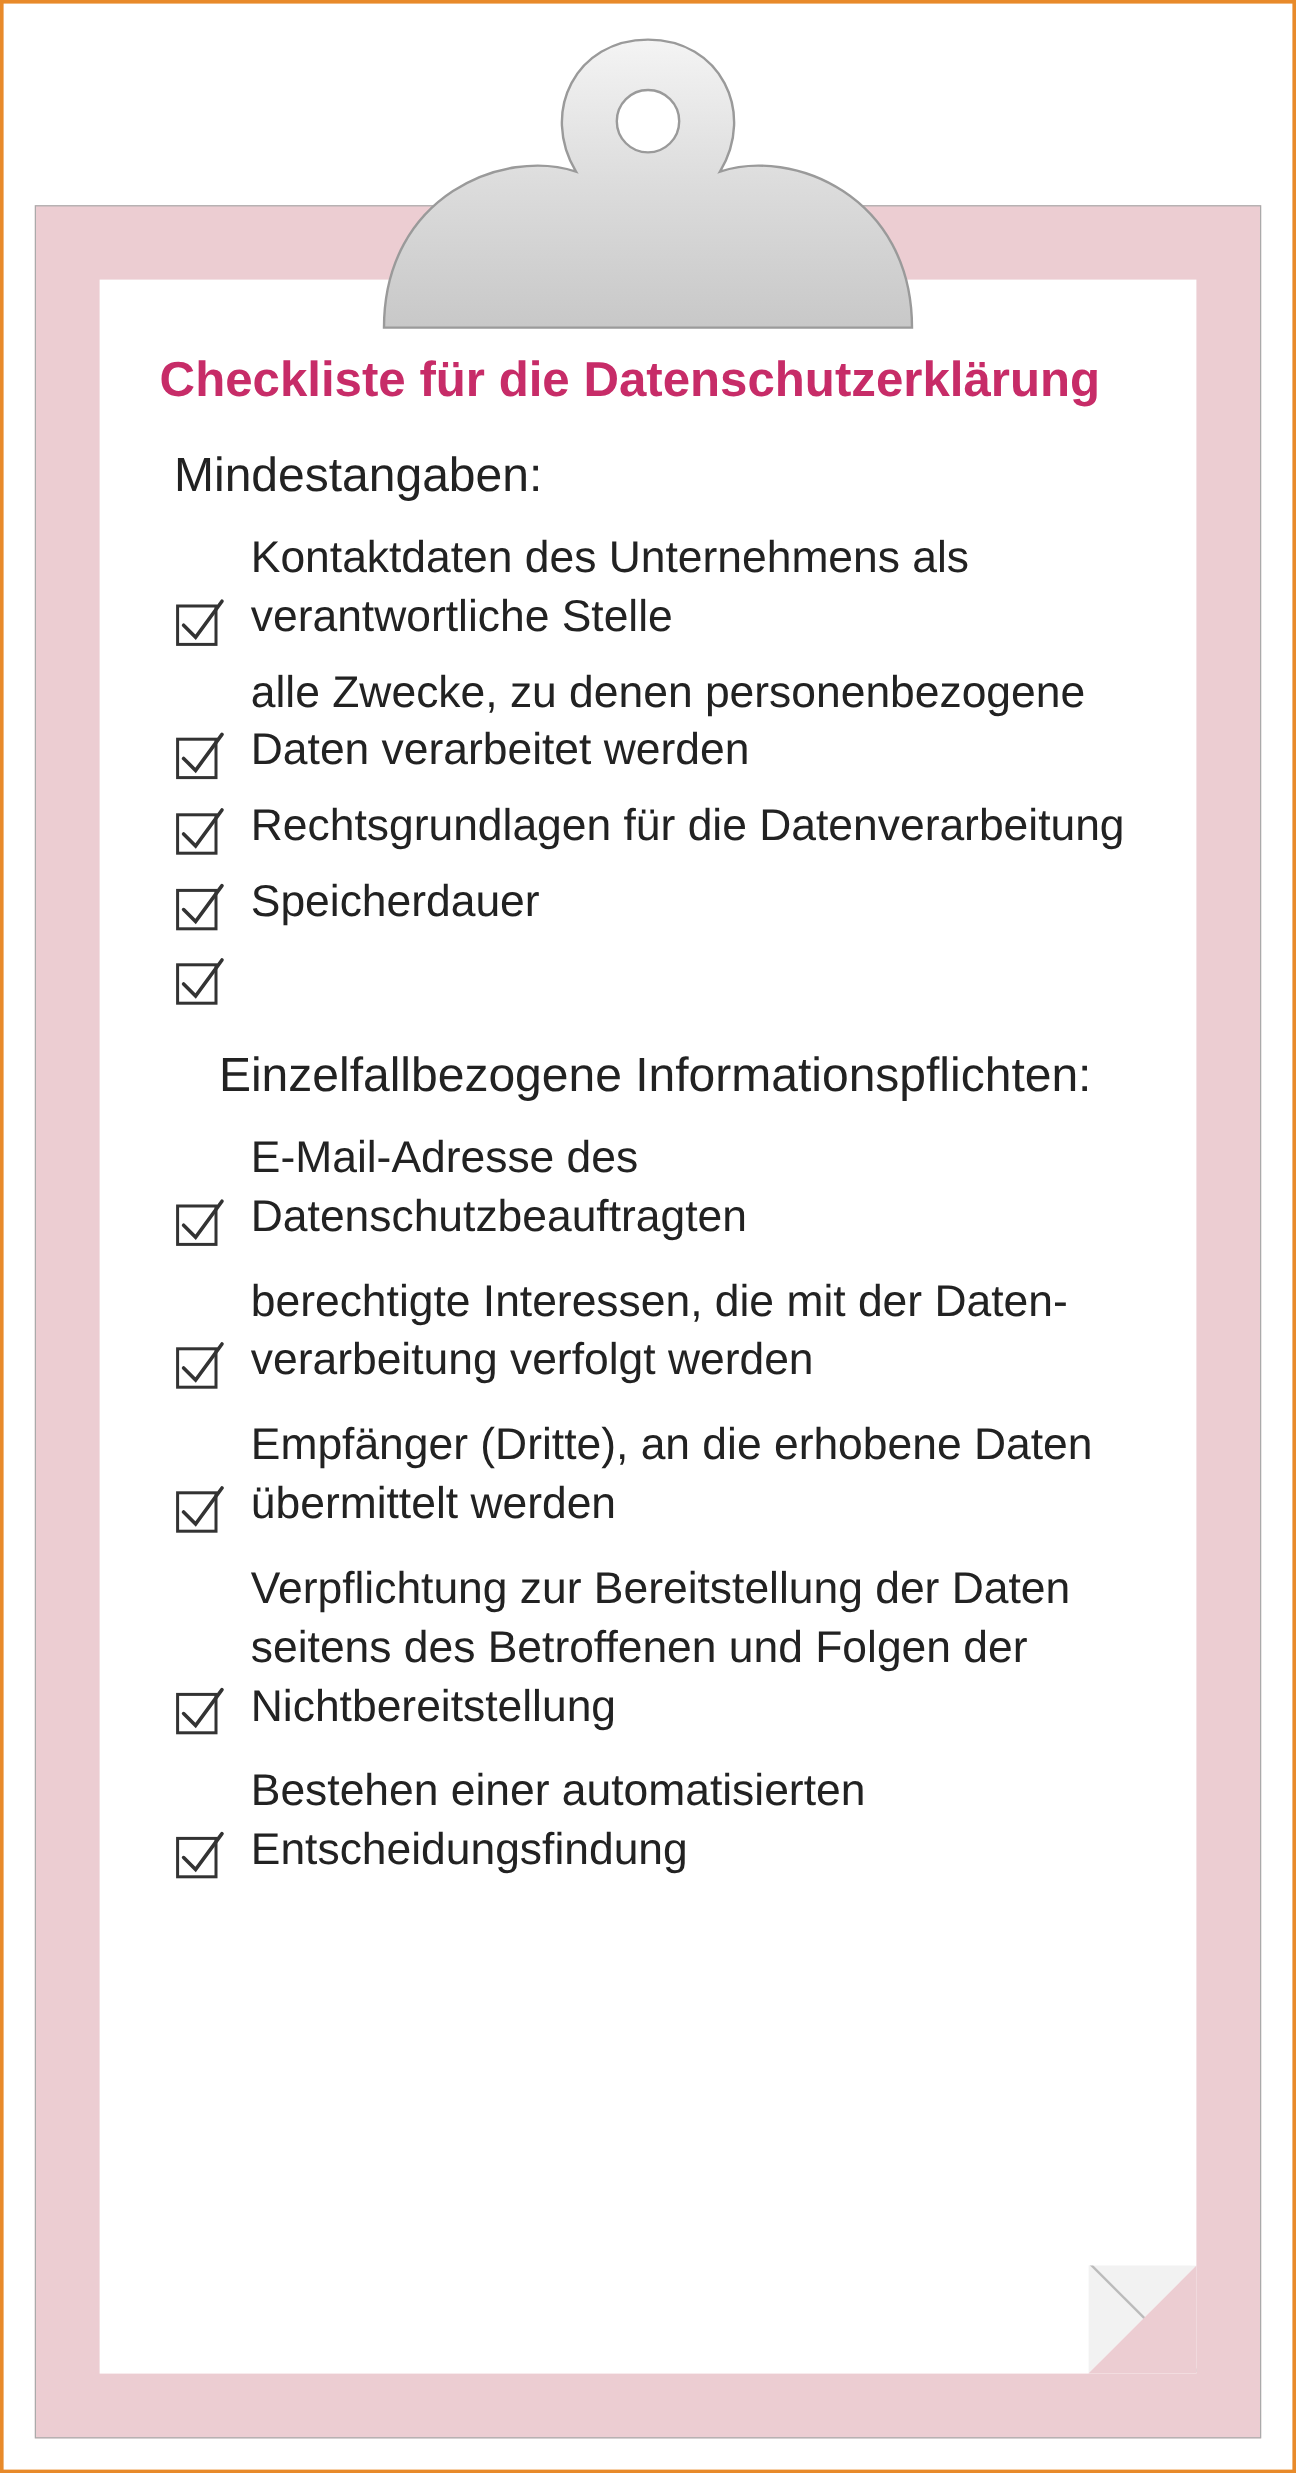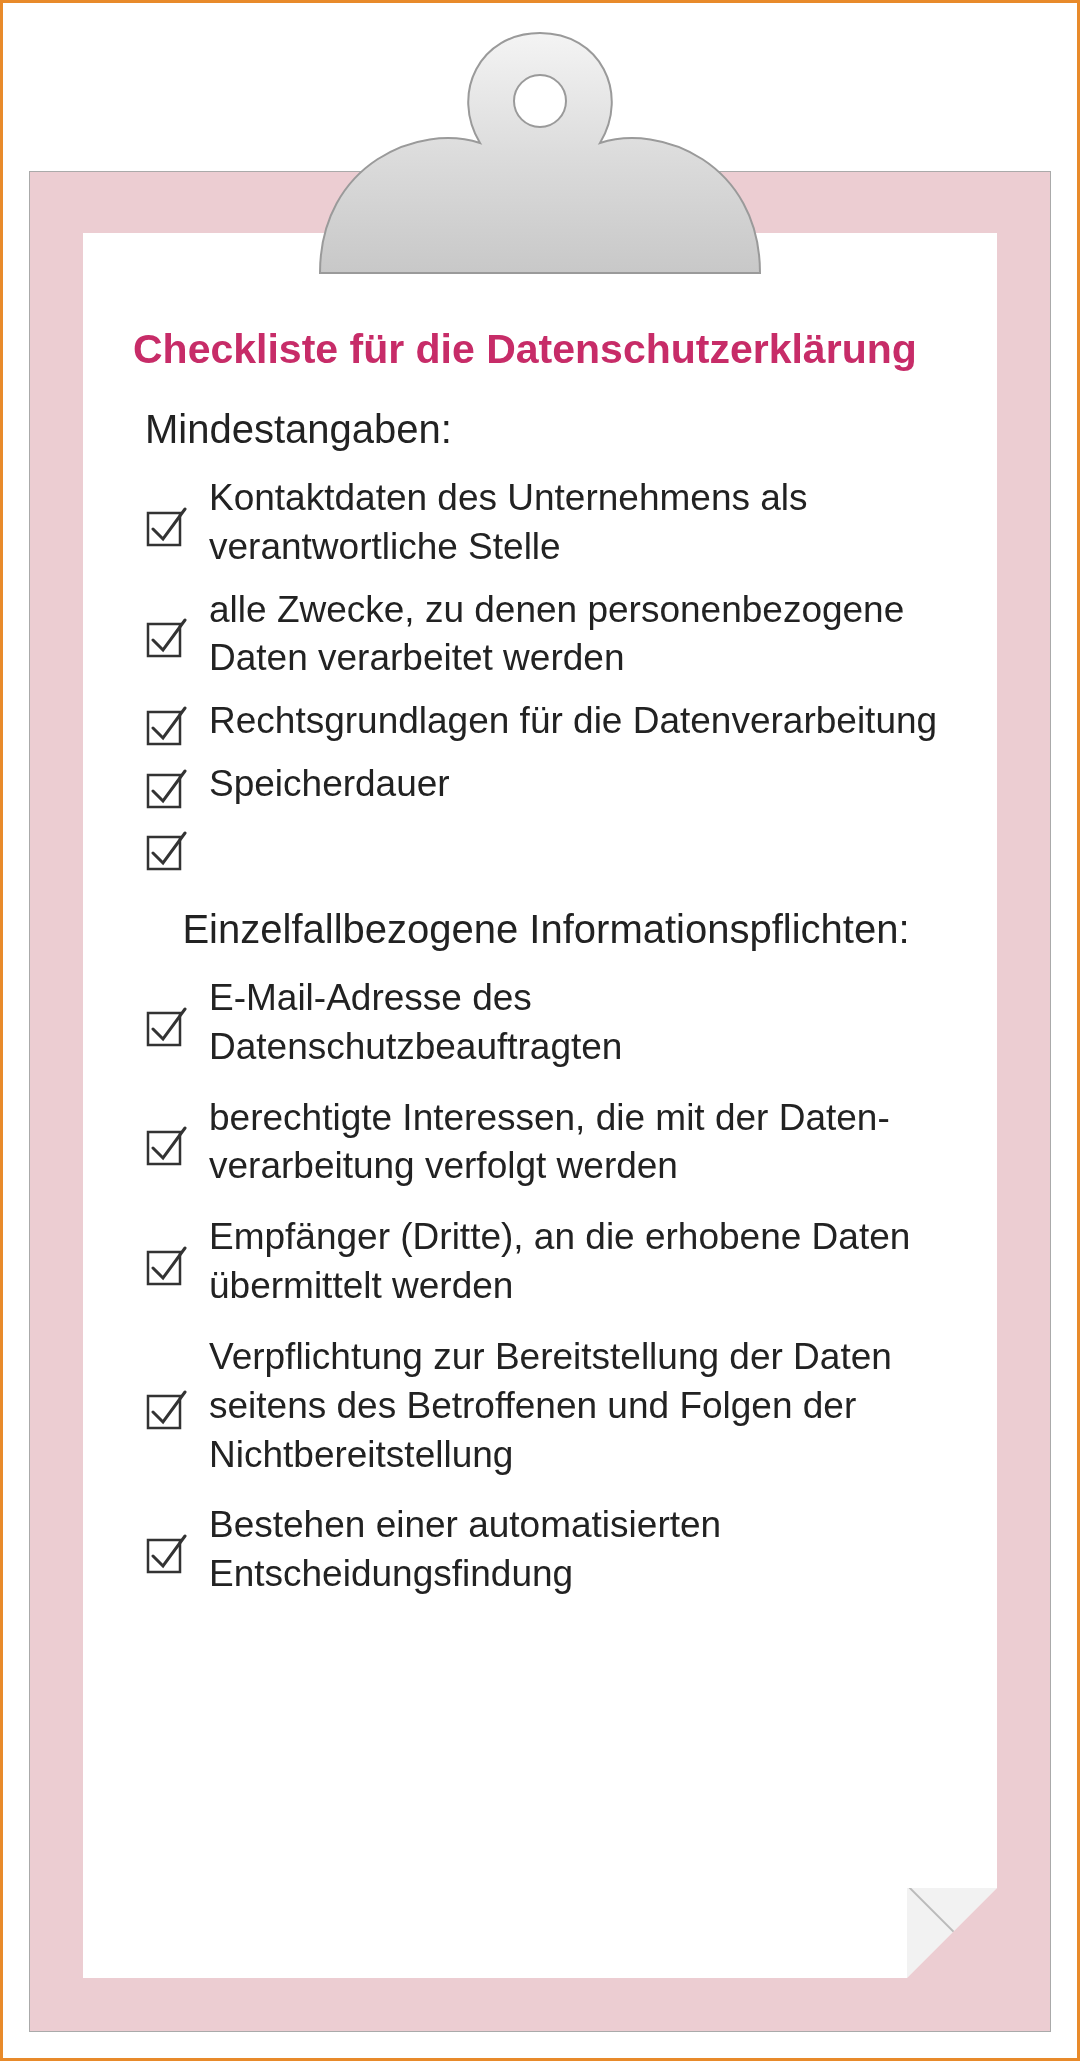--- a/index.html
+++ b/index.html
@@ -80,36 +80,35 @@
       width: 480px;
       height: 280px;
       z-index: 5;
     }
 
     .title {
       color: #c72c68;
       font-size: 41px;
       font-weight: 700;
       margin-bottom: 34px;
-      margin-top: 33px;
     }
     .section-heading {
       color: #222;
       font-size: 40px;
       font-weight: 400;
       margin-left: 12px;
       margin-bottom: 22px;
     }
     .section-heading.second {
       margin-top: 36px;
       text-align: center;
     }
     .item {
       display: flex;
-      align-items: center;
+      align-items: flex-end;
       gap: 22px;
       margin: 0 0 22px 12px;
     }
     .item.tight { margin-bottom: 14px; }
     .checkbox-icon {
       flex: 0 0 auto;
       width: 42px;
       height: 42px;
       margin-top: 6px;
     }

